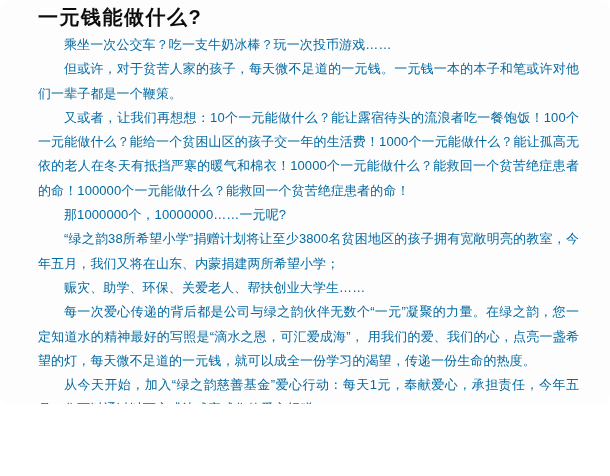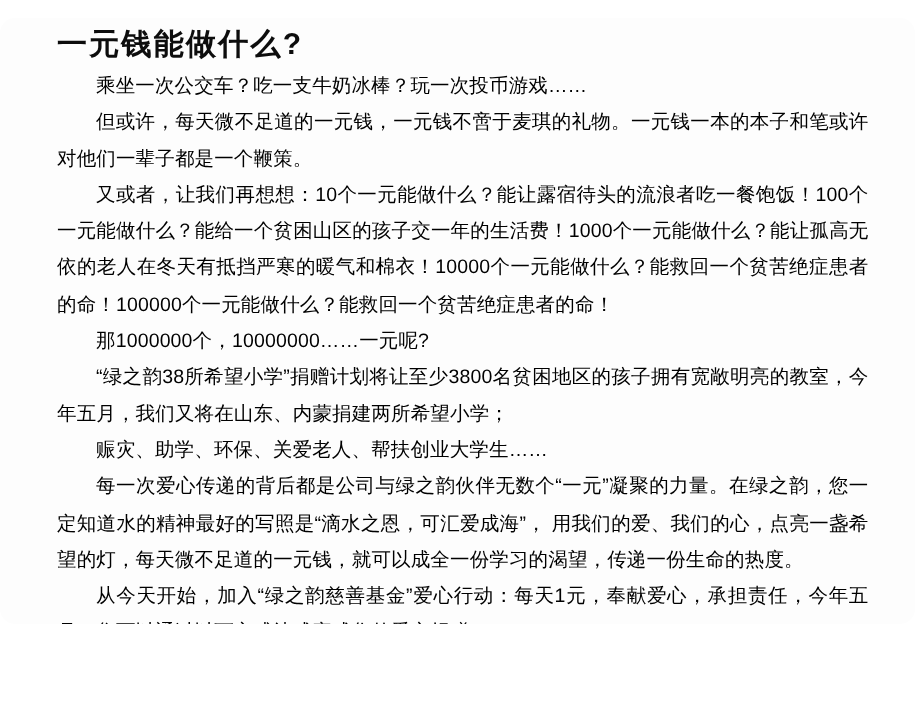--- a/index.html
+++ b/index.html
@@ -6,21 +6,21 @@
     margin: 0;
     padding: 0;
     width: 610px;
     height: 476px;
     overflow: hidden;
     background: #ffffff;
     font-family: "Liberation Sans", sans-serif;
   }
   .page {
     position: absolute;
-    left: 0; top: 12px;
+    left: 0; top: 0;
     width: 610px;
     height: 404px;
     background: #fdfdfd;
     overflow: hidden;
     border-radius: 10px;
   }
   .title {
     position: absolute;
     left: 38px;
     top: 4px;
@@ -32,21 +32,21 @@
     white-space: nowrap;
   }
   .content {
     position: absolute;
     left: 38px;
     top: 33px;
     width: 541px;
     font-size: 13px;
     line-height: 24.3px;
     letter-spacing: 0.1px;
-    color: #000000;
+    color: #0369a1;
     text-align: justify;
   }
   .para {
     margin: 0;
     text-indent: 2em;
   }
   .stamp {
     position: absolute;
     left: 405px;
     top: 432px;
@@ -72,21 +72,21 @@
 </style>
 </head>
 <body>
 
 <div class="page">
 
   <h1 class="title">一元钱能做什么?</h1>
 
   <div class="content">
     <p class="para">乘坐一次公交车？吃一支牛奶冰棒？玩一次投币游戏……</p>
-    <p class="para">但或许，每天微不足道的一元钱，一元钱不啻于麦琪的礼物。一元钱一本的本子和笔或许对他们一辈子都是一个鞭策。</p>
+    <p class="para">但或许，对于贫苦人家的孩子，每天微不足道的一元钱。一元钱一本的本子和笔或许对他们一辈子都是一个鞭策。</p>
     <p class="para">又或者，让我们再想想：10个一元能做什么？能让露宿待头的流浪者吃一餐饱饭！100个一元能做什么？能给一个贫困山区的孩子交一年的生活费！1000个一元能做什么？能让孤高无依的老人在冬天有抵挡严寒的暖气和棉衣！10000个一元能做什么？能救回一个贫苦绝症患者的命！100000个一元能做什么？能救回一个贫苦绝症患者的命！</p>
     <p class="para">那1000000个，10000000……一元呢?</p>
     <p class="para">“绿之韵38所希望小学”捐赠计划将让至少3800名贫困地区的孩子拥有宽敞明亮的教室，今年五月，我们又将在山东、内蒙捐建两所希望小学；</p>
     <p class="para">赈灾、助学、环保、关爱老人、帮扶创业大学生……</p>
     <p class="para">每一次爱心传递的背后都是公司与绿之韵伙伴无数个“一元”凝聚的力量。在绿之韵，您一定知道水的精神最好的写照是“滴水之恩，可汇爱成海”， 用我们的爱、我们的心，点亮一盏希望的灯，每天微不足道的一元钱，就可以成全一份学习的渴望，传递一份生命的热度。</p>
     <p class="para">从今天开始，加入“绿之韵慈善基金”爱心行动：每天1元，奉献爱心，承担责任，今年五月！您可以通过以下方式达成完成您的爱心捐赠:</p>
   </div>
 
   <div class="stamp">
     <svg width="205" height="44" viewBox="0 0 205 44">

